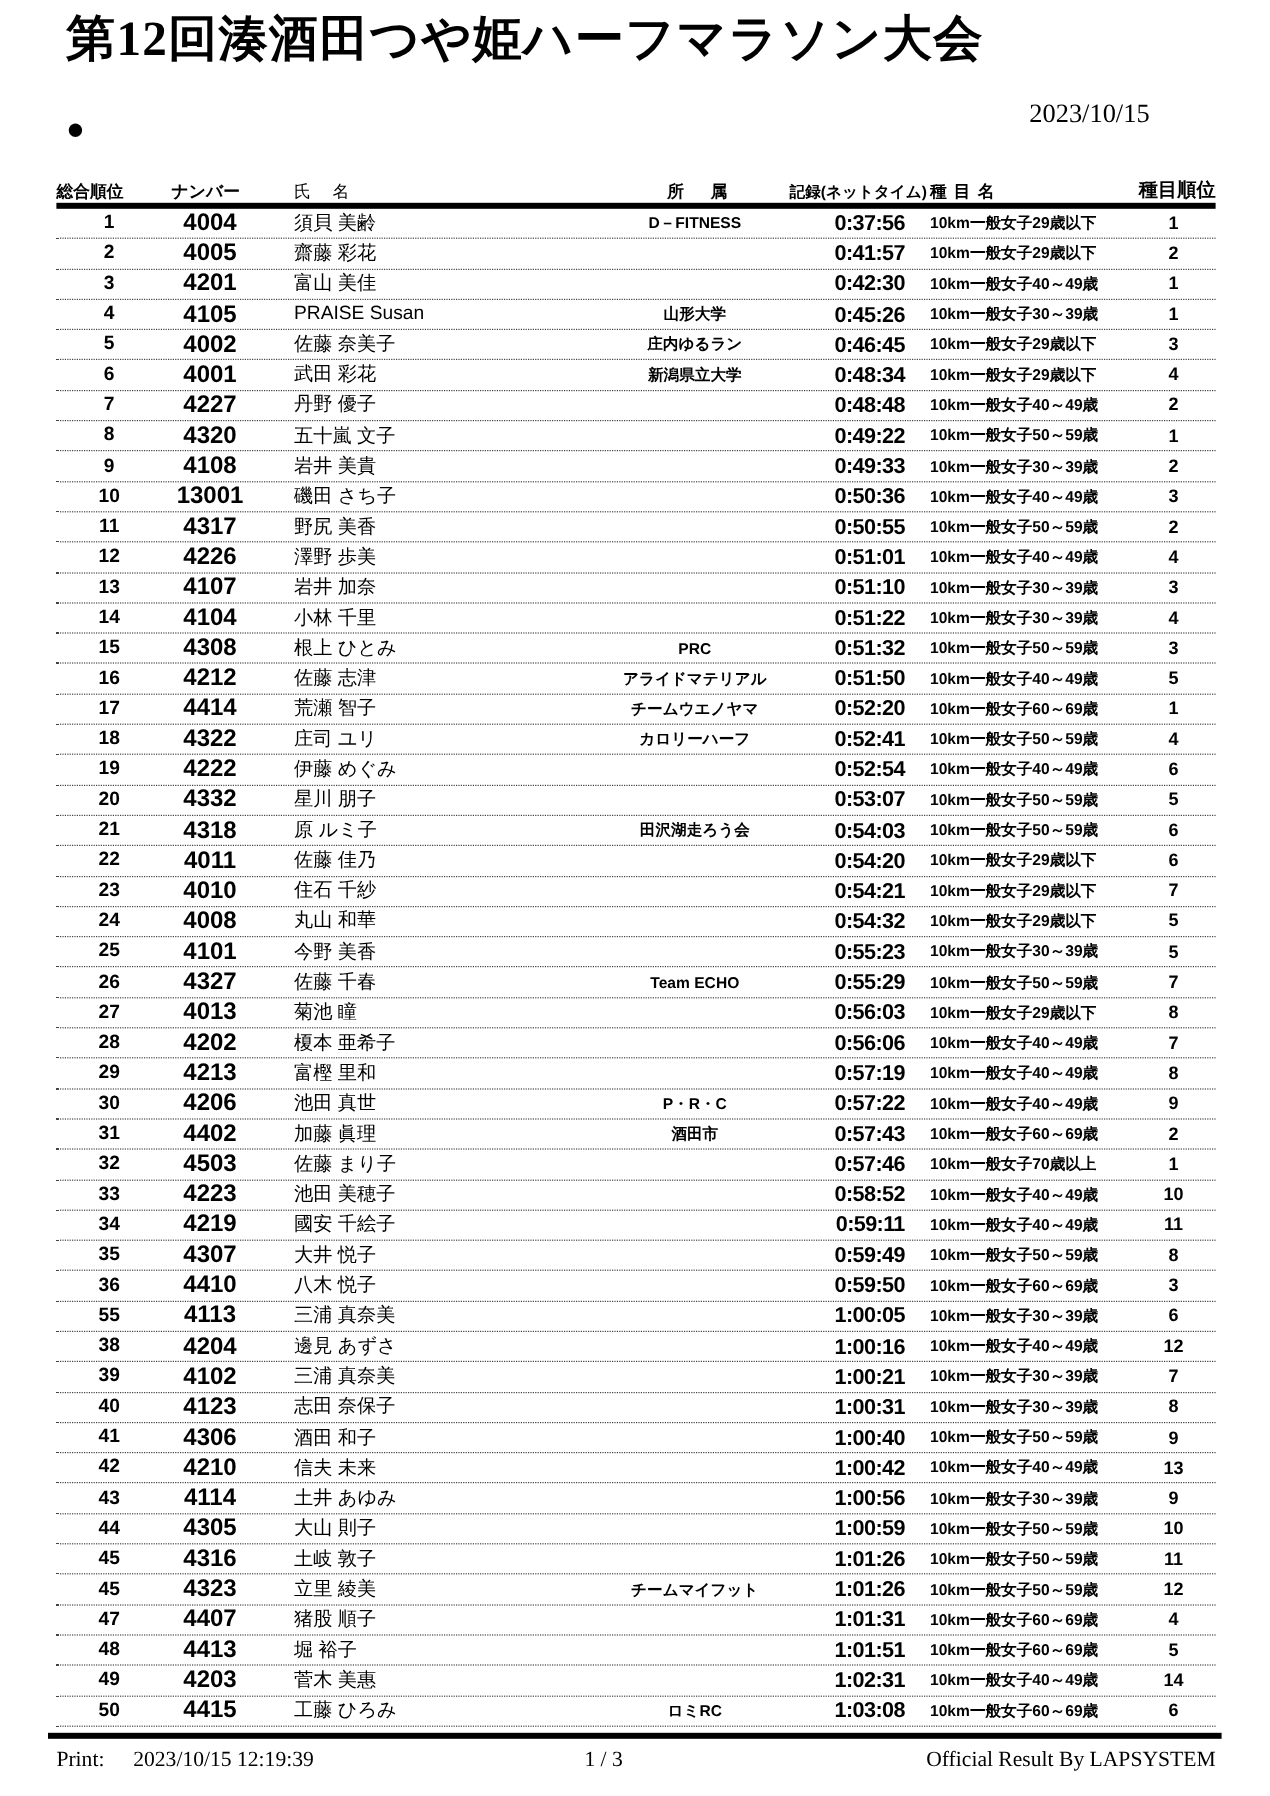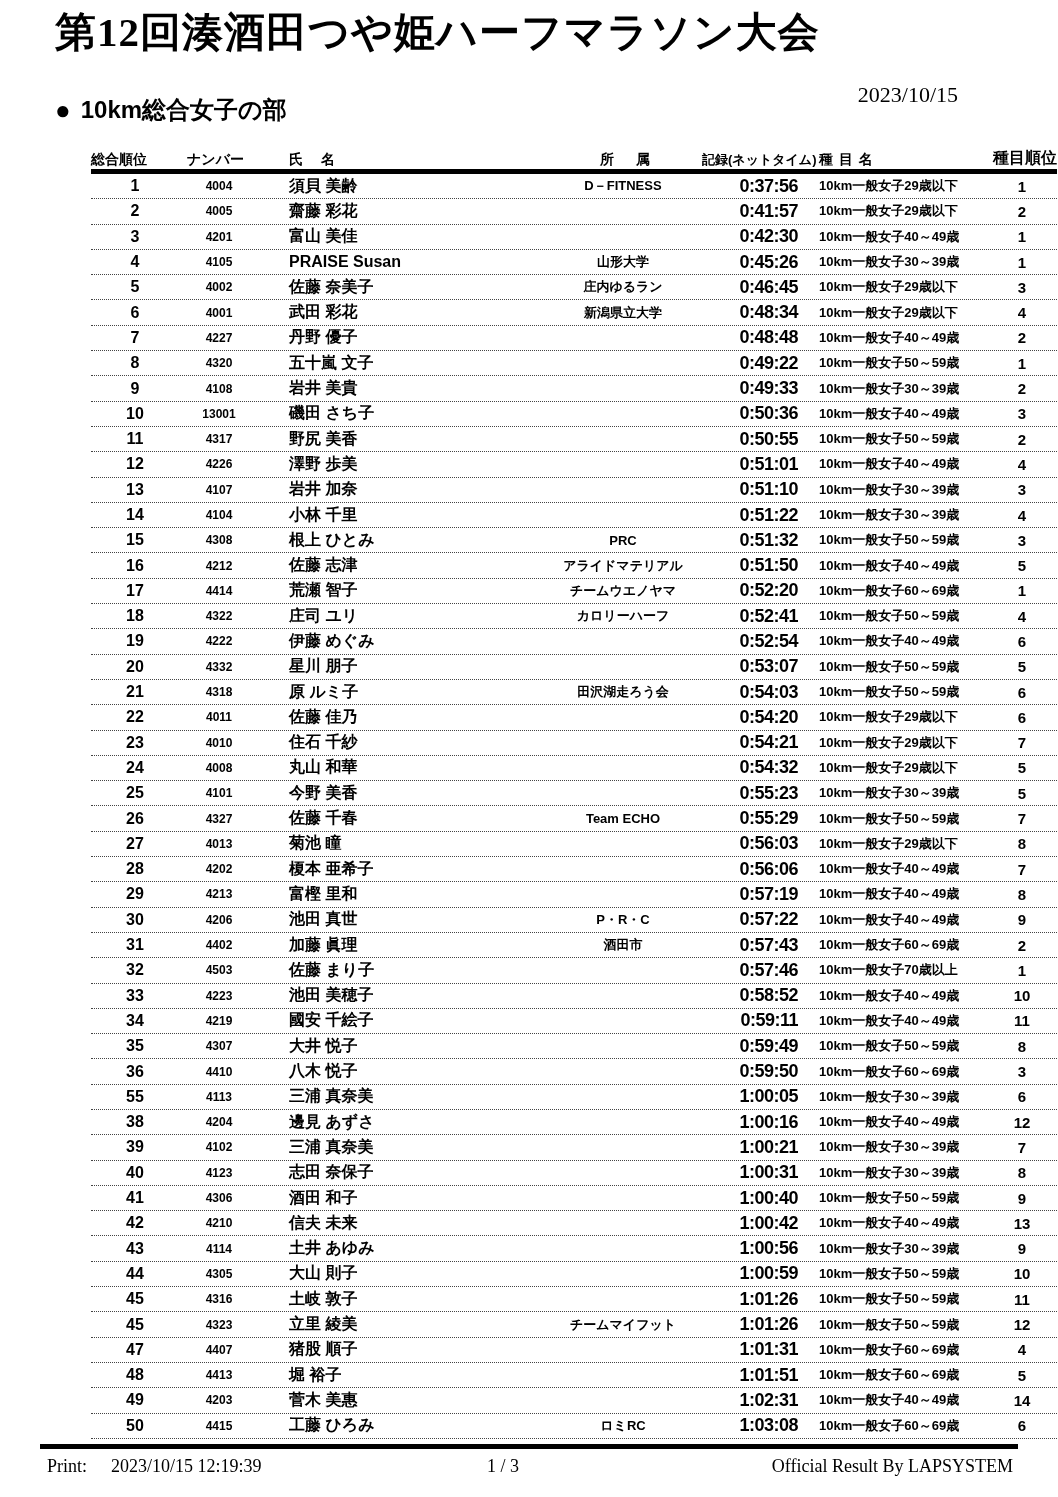--- a/index.html
+++ b/index.html
@@ -28,38 +28,37 @@
     position: absolute; left: 55px; top: 94px;
     display: flex; align-items: center; gap: 10px;
     font-weight: bold; font-size: 24px;
     white-space: nowrap;
   }
   .bullet-dot { font-size: 26px; line-height: 1; }
 
   .results-table {
     position: absolute; left: 47px; top: 152px;
     width: 966px;
-    margin-left: 44px;
   }
   .hdr-row {
     display: flex; align-items: flex-end;
     height: 22px;
     border-bottom: 5px solid #000;
     font-weight: bold; font-size: 14px;
     white-space: nowrap;
   }
   .t-row {
     display: flex; align-items: center;
     height: 25.3px;
     border-bottom: 1px dotted #444;
     white-space: nowrap;
   }
   .c1 { width: 88px;  text-align: center; font-weight: bold; font-size: 16px; flex: none; }
-  .c2 { width: 80px;  text-align: center; font-weight: bold; font-size: 12px; flex: none; }
-  .c3 { width: 285px; text-align: left;   font-weight: bold; font-size: 16px; padding-left: 30px; flex: none; overflow: visible; }
+  .c2 { width: 80px;  text-align: center; font-weight: bold; font-size: 20px; flex: none; }
+  .c3 { width: 285px; text-align: left;   font-weight: normal; font-size: 16px; padding-left: 30px; flex: none; overflow: visible; }
   .c4 { width: 158px; text-align: center;   font-weight: bold; font-size: 13px; flex: none; overflow: visible; }
   .c5 { width: 96px;  text-align: right;  font-weight: bold; font-size: 18px; letter-spacing: -0.5px; flex: none; overflow: visible; }
   .c6 { width: 189px; text-align: left;   font-weight: bold; font-size: 13px; padding-left: 21px; flex: none; overflow: visible; }
   .c7 { width: 70px;  text-align: center; font-weight: bold; font-size: 15px; flex: none; }
 
   .hdr-row .c1 { text-align: left; font-size: 14px; }
   .hdr-row .c2 { text-align: left; padding-left: 8px; font-size: 14px; }
   .hdr-row .c3 { text-align: left; font-size: 14px; letter-spacing: 2px; }
   .hdr-row .c4 { text-align: center; padding-left: 8px; font-size: 14px; letter-spacing: 4px; }
   .hdr-row .c5 { text-align: left; font-size: 13px; letter-spacing: 0; }
@@ -82,21 +81,20 @@
 </style>
 </head>
 <body>
 
 <h1 class="page-title">第12回湊酒田つや姫ハーフマラソン大会</h1>
 
 <div class="doc-date">2023/10/15</div>
 
 <div class="section-heading">
   <span class="bullet-dot">●</span>
-  <span>10km総合女子の部</span>
 </div>
 
 <div class="results-table">
   <div class="hdr-row">
     <div class="c1">総合順位</div>
     <div class="c2">ナンバー</div>
     <div class="c3">氏　名</div>
     <div class="c4">所　属</div>
     <div class="c5">記録(ネットタイム)</div>
     <div class="c6">種 目 名</div>

